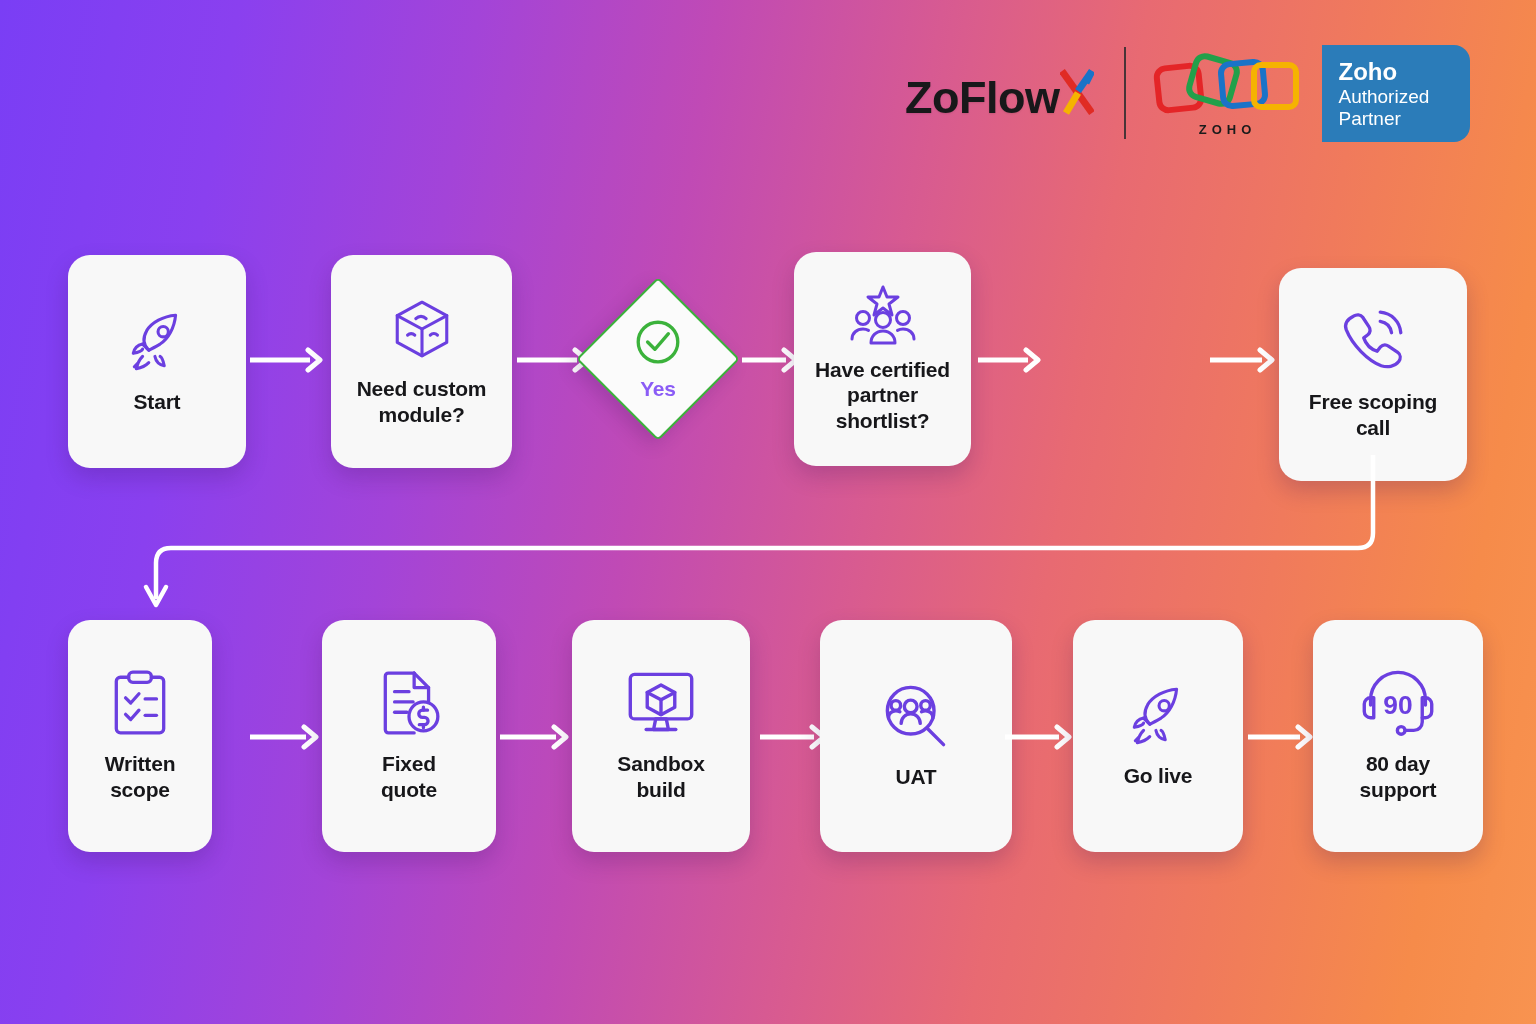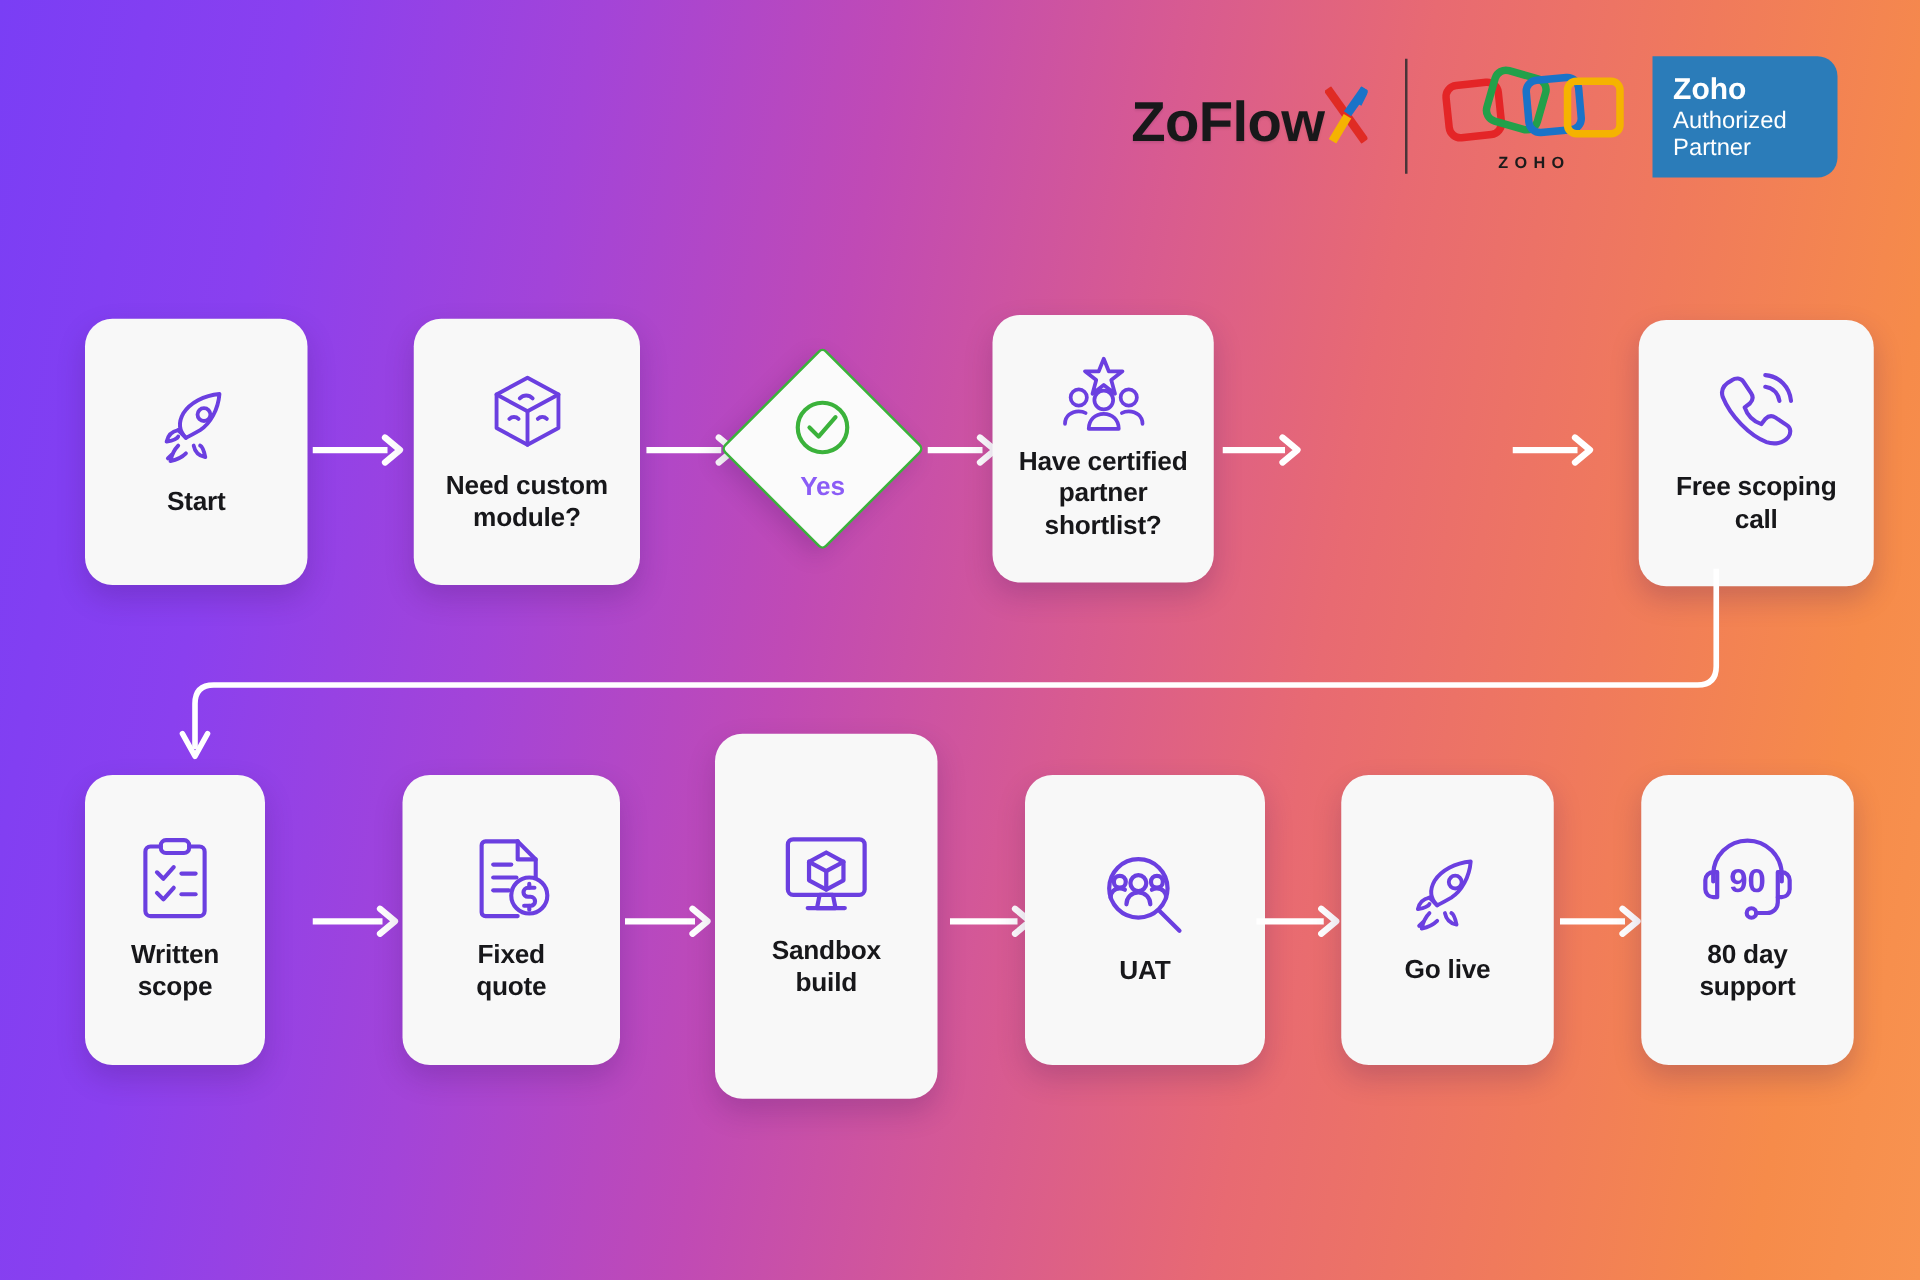--- a/index.html
+++ b/index.html
@@ -314,21 +314,21 @@
   </div>
 
 
   <div class="arrow" style="left:1210px; top:345px; width:70px;">
     <svg width="70" height="26" viewBox="0 0 70 26">
       <line x1="0" y1="13" x2="52" y2="13" stroke="#ffffff" stroke-width="5"></line>
       <polyline points="50,3 62,13 50,23" fill="none" stroke="#ffffff" stroke-width="5" stroke-linecap="round" stroke-linejoin="round"></polyline>
     </svg>
   </div>
 
-  <div class="node" style="left:1279px; top:256px; width:188px; height:213px;margin-left:32px;">
+  <div class="node" style="left:1279px; top:268px; width:188px; height:213px;">
     <div class="icon-wrap">
       <svg width="68" height="66" viewBox="0 0 66 64" fill="none" stroke="#6b3fe0" stroke-width="3.2" stroke-linecap="round" stroke-linejoin="round">
         <path d="M14 7c3-2 7-2 9 1l6 9c2 3 1 6-1 8l-4 3c2 6 7 11 13 13l3-4c2-2 5-3 8-1l9 6c3 2 3 6 1 9-4 5-11 6-17 4C28 50 13 35 7 20 5 14 8 10 14 7z"></path>
         <path d="M40 12c6 1 10 5 11 11"></path>
         <path d="M40 3c11 1 19 9 20 20"></path>
       </svg>
     </div>
     <div class="node-label">Free scoping
 call</div>
   </div>
@@ -381,21 +381,21 @@
 quote</div>
   </div>
 
   <div class="arrow" style="left:500px; top:722px; width:74px;">
     <svg width="74" height="26" viewBox="0 0 74 26">
       <line x1="0" y1="13" x2="56" y2="13" stroke="#ffffff" stroke-width="5"></line>
       <polyline points="54,3 66,13 54,23" fill="none" stroke="#ffffff" stroke-width="5" stroke-linecap="round" stroke-linejoin="round"></polyline>
     </svg>
   </div>
 
-  <div class="node" style="left:572px; top:587px; width:178px; height:292px;">
+  <div class="node" style="left:572px; top:620px; width:178px; height:232px;">
     <div class="icon-wrap">
       <svg width="72" height="68" viewBox="0 0 68 64" fill="none" stroke="#6b3fe0" stroke-width="3.2" stroke-linecap="round" stroke-linejoin="round">
         <rect x="5" y="5" width="58" height="42" rx="4"></rect>
         <path d="M34 15l13 7v14l-13 7-13-7V22z"></path>
         <path d="M21 22l13 7 13-7"></path>
         <path d="M34 29v14"></path>
         <path d="M27 57h14l-2-10H29z"></path>
         <line x1="20" y1="57" x2="48" y2="57"></line>
       </svg>
     </div>

